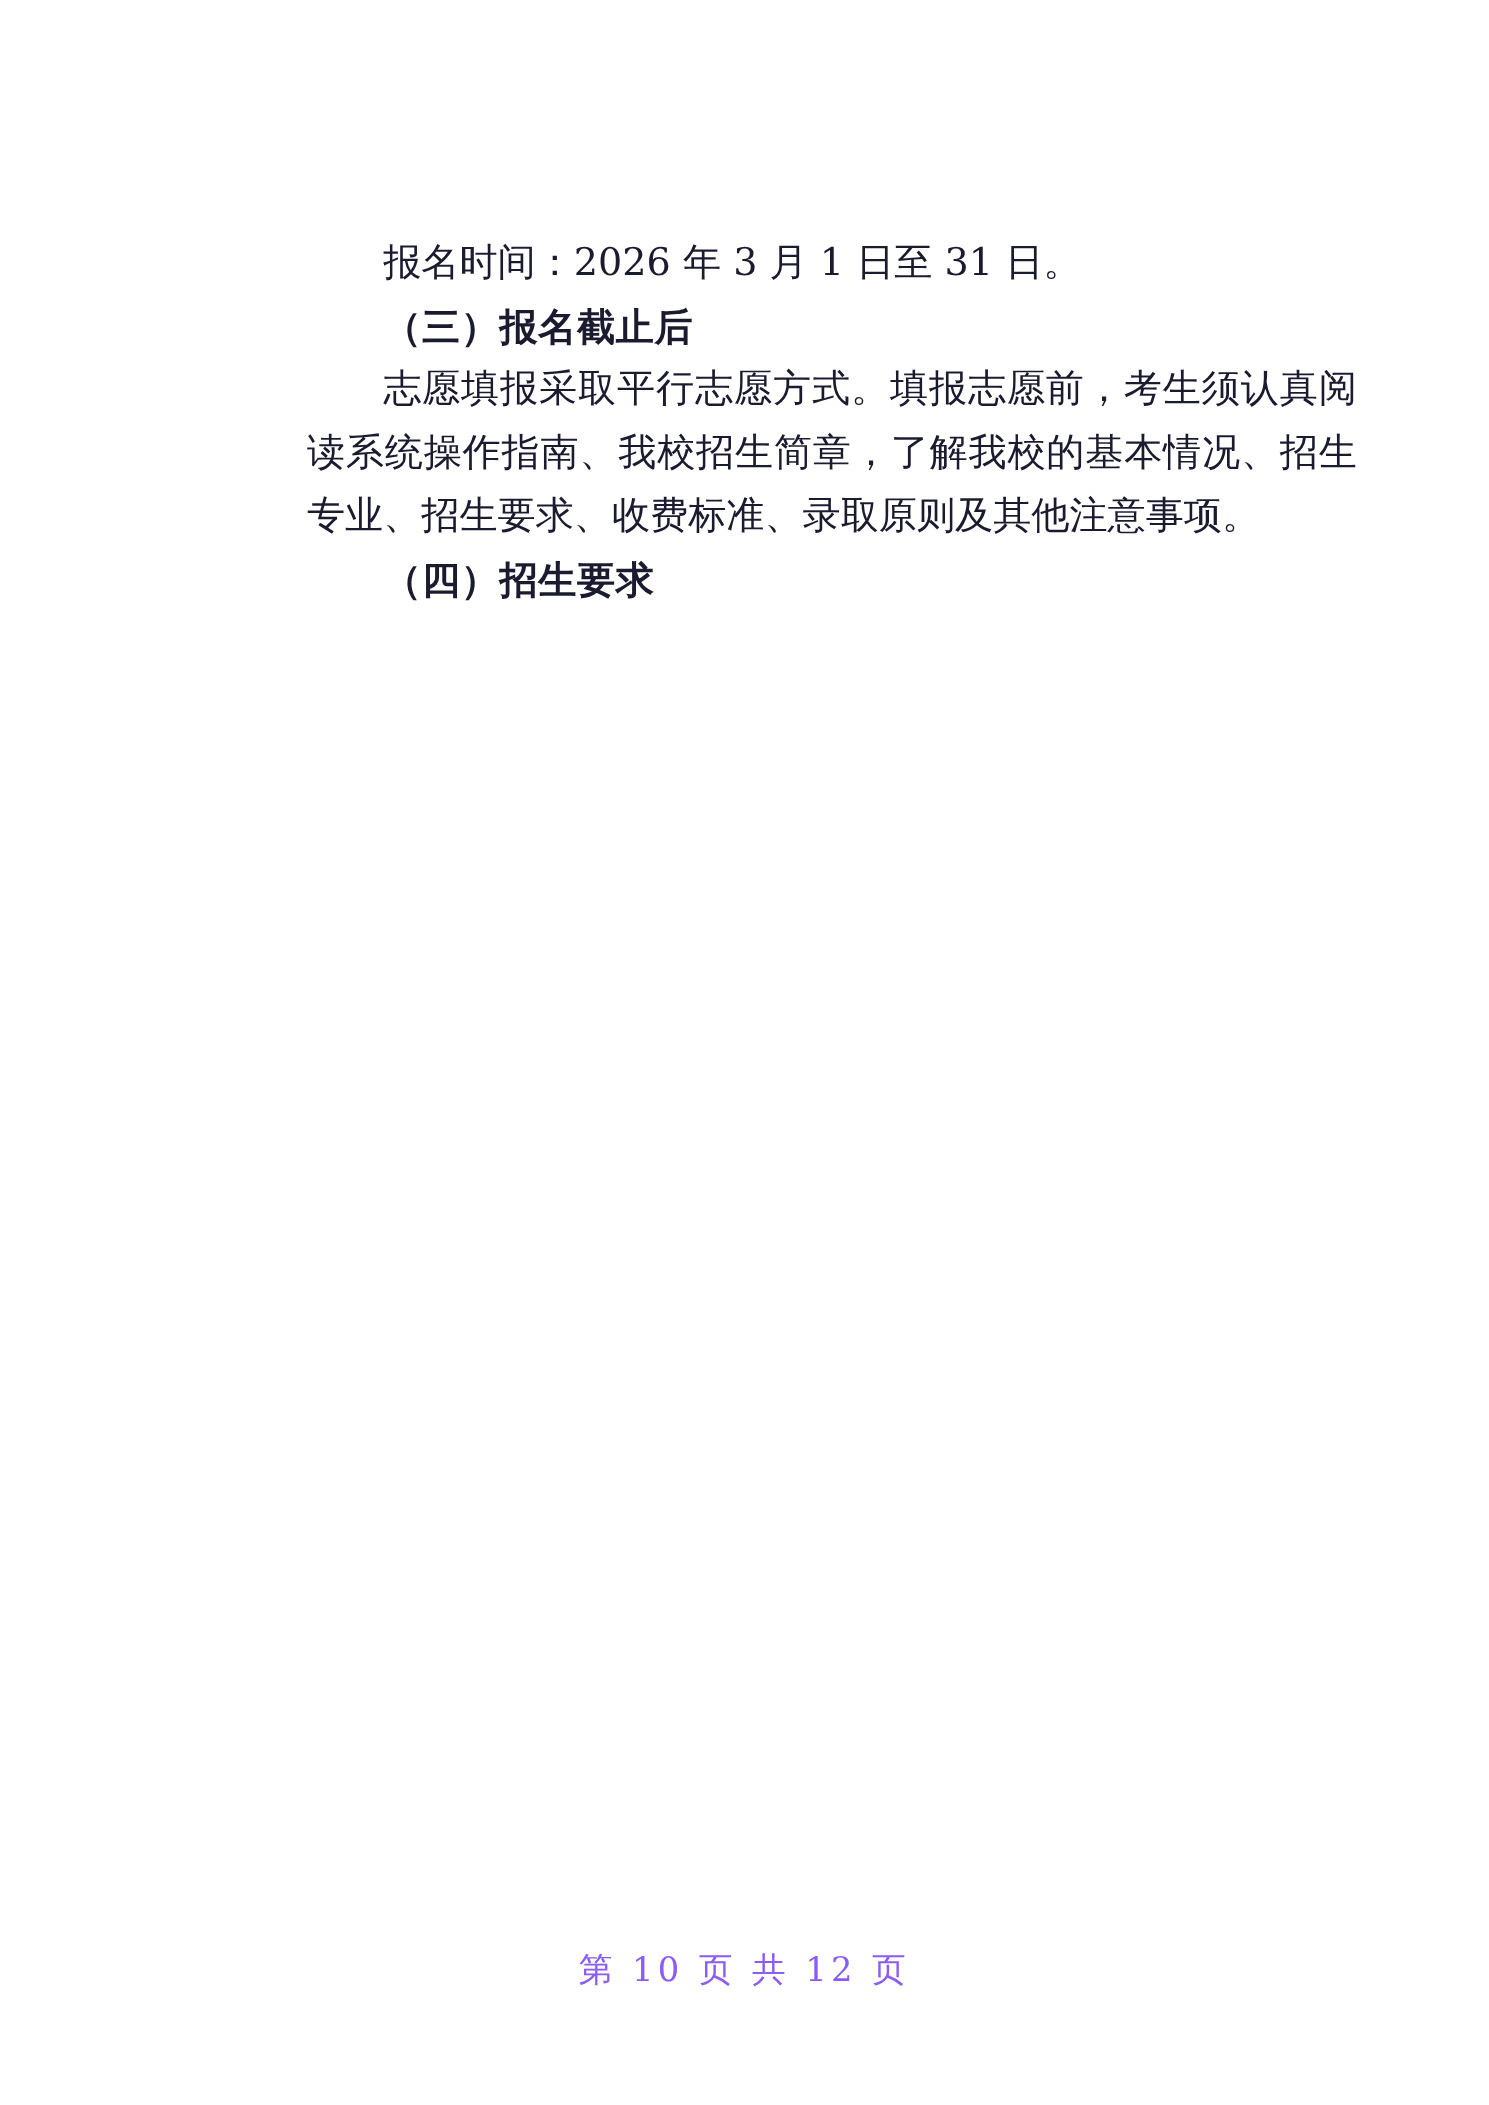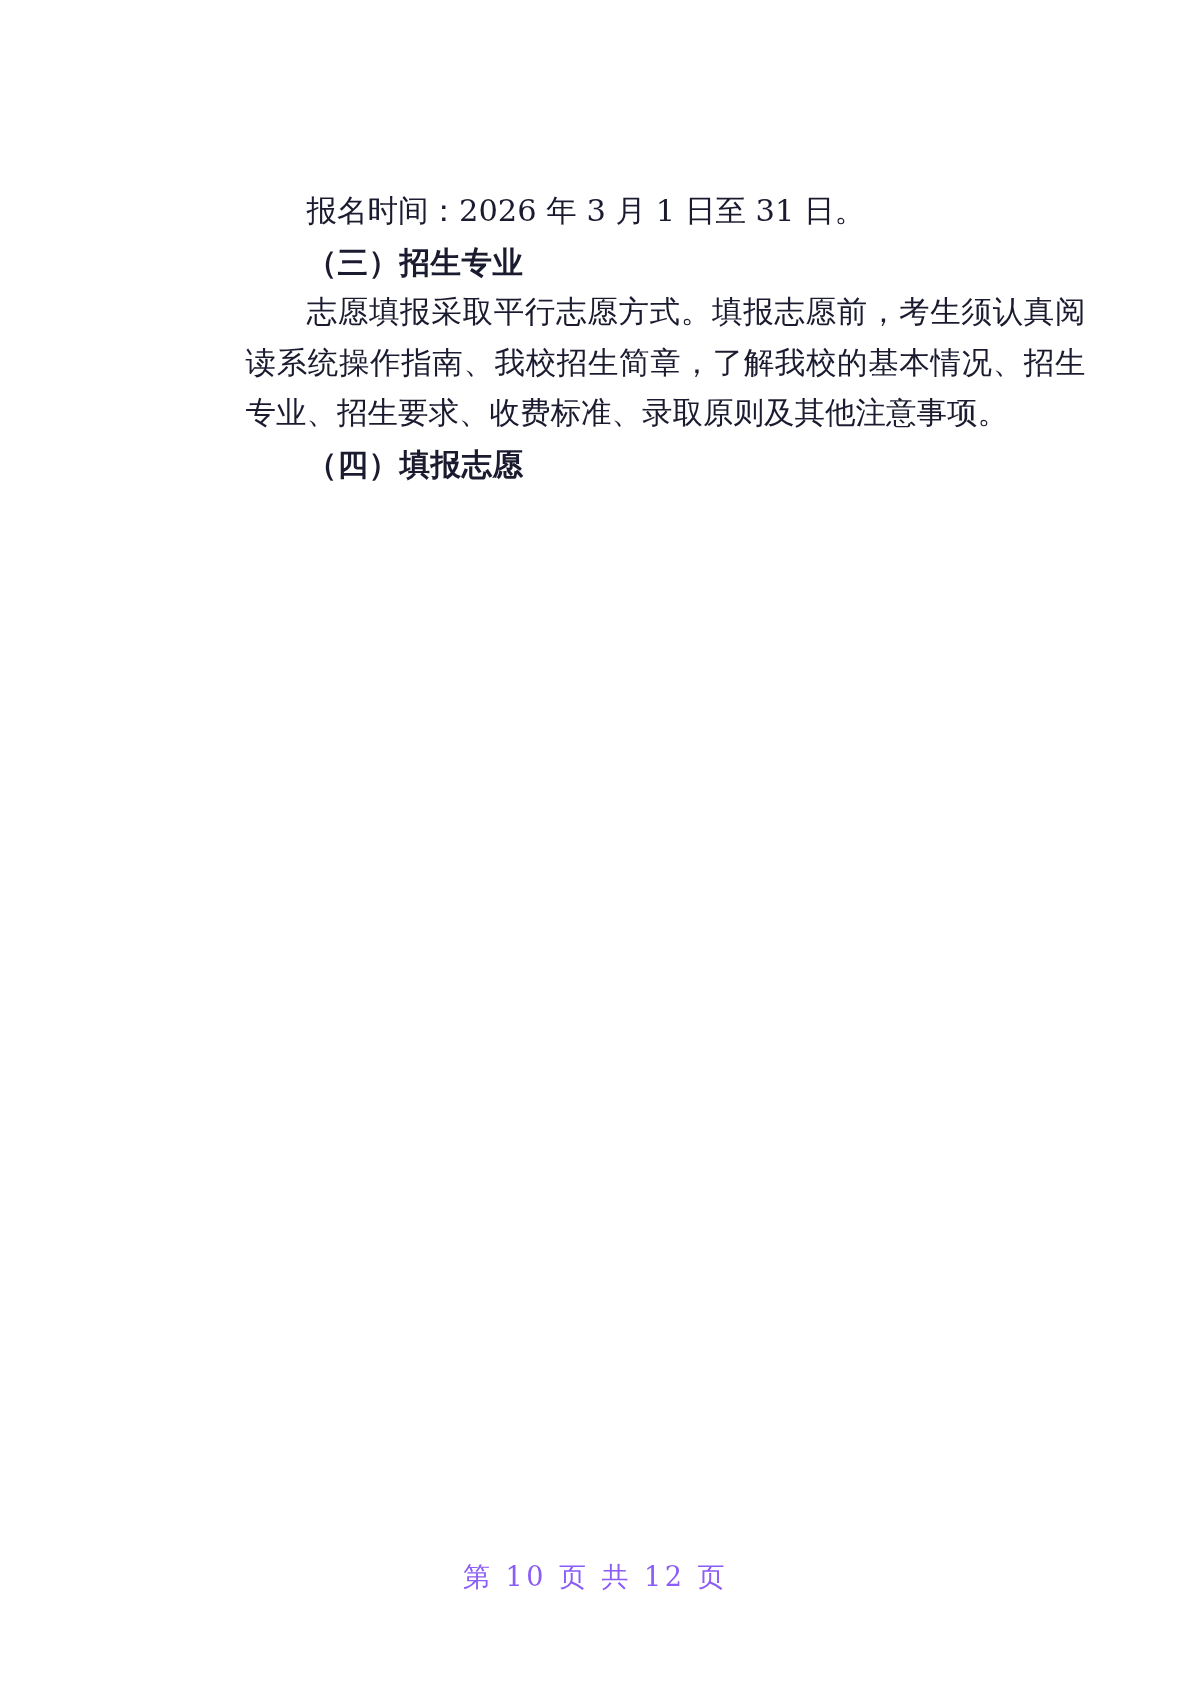--- a/index.html
+++ b/index.html
@@ -62,26 +62,26 @@
 </head>
 <body>
 
 <div class="page">
 
   <div class="content">
 
     <p class="para">报名时间：2026 年 3 月 1 日至 31 日。</p>
 
 
-    <p class="para heading">（三）招生专业</p>
+    <p class="para heading">（三）报名截止后</p>
 
     <p class="para">志愿填报采取平行志愿方式。填报志愿前，考生须认真阅读系统操作指南、我校招生简章，了解我校的基本情况、招生专业、招生要求、收费标准、录取原则及其他注意事项。</p>
 
 
-    <p class="para heading">（四）填报志愿</p>
+    <p class="para heading">（四）招生要求</p>
 
 
 
 
   </div>
 
   <div class="footer">
     <span>第 10 页 共 12 页</span>
   </div>
 

